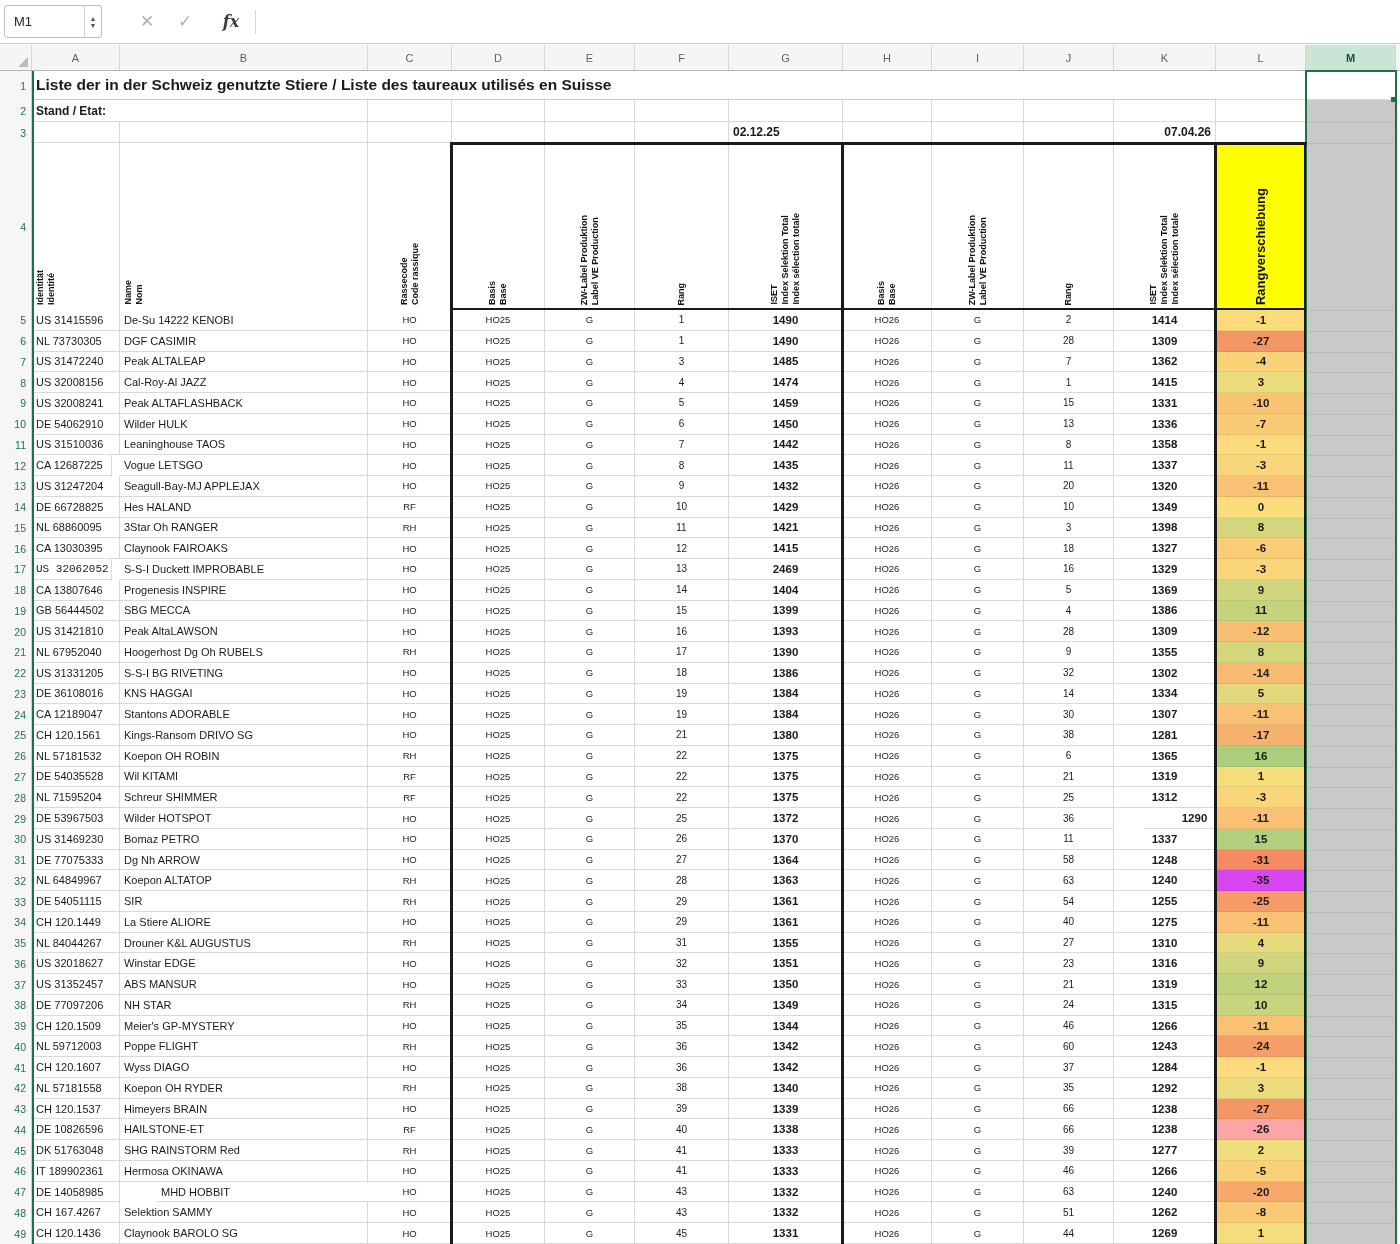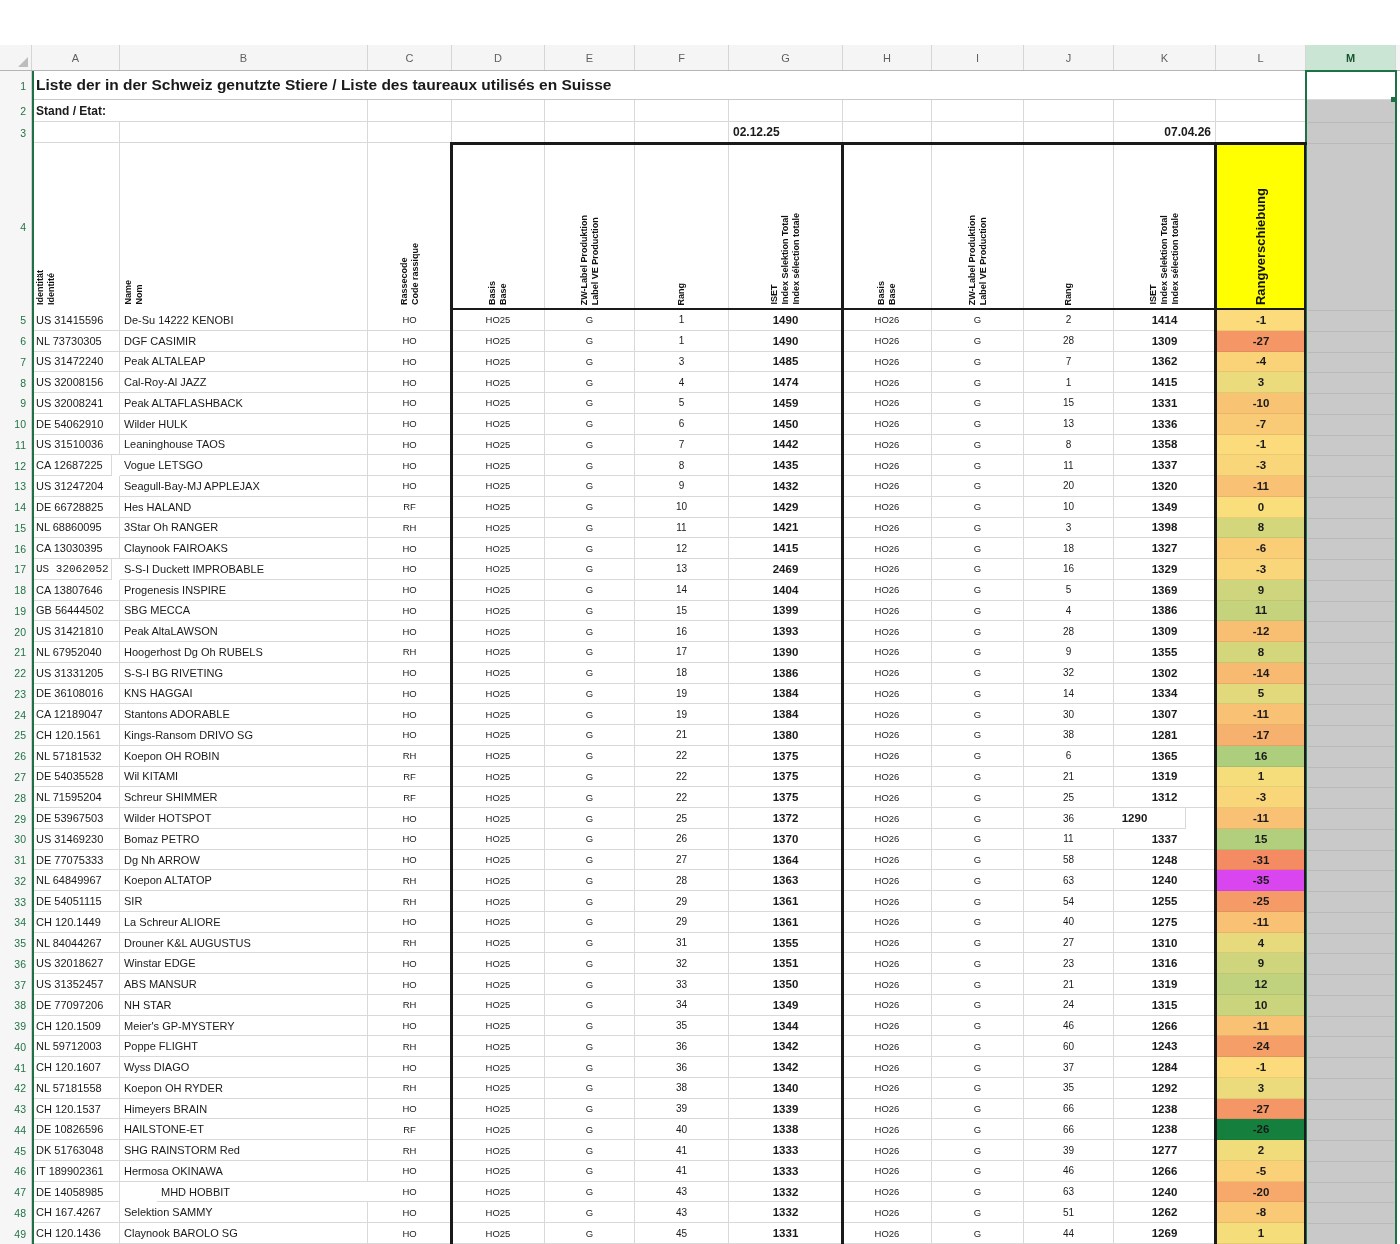--- a/index.html
+++ b/index.html
@@ -53,20 +53,32 @@
   .greenline{position:absolute;background:#1e7145;}
   #title{font-size:15.5px;font-weight:bold;border-bottom:1px solid #c9c9c9;border-right:none;}
   .datecell{font-size:12px;font-weight:bold;}
   .grayblock{position:absolute;background:#c9c9c9;}
   .grayrowline{position:absolute;background:#b9b9b9;height:1px;}
 </style>
 </head>
 <body>
 
 <div id="app">
+  <div class="abs" id="fxbar">
+    <div class="abs" id="namebox">M1</div>
+    <div class="abs" id="spinner">
+      <span>▲</span>
+      <span>▼</span>
+    </div>
+    <div class="abs fxicon" id="icon-x">✕</div>
+    <div class="abs fxicon" id="icon-check">✓</div>
+    <div class="abs fxicon" id="icon-fx">fx</div>
+    <div class="abs" id="fxdivider"></div>
+    <div class="abs" id="fxinput"></div>
+  </div>
 
   <div class="abs" id="colheads">
       <div class="colhead" style="left: 32px; width: 88px;">A</div>
       <div class="colhead" style="left: 120px; width: 248px;">B</div>
       <div class="colhead" style="left: 368px; width: 84px;">C</div>
       <div class="colhead" style="left: 452px; width: 93px;">D</div>
       <div class="colhead" style="left: 545px; width: 90px;">E</div>
       <div class="colhead" style="left: 635px; width: 94px;">F</div>
       <div class="colhead" style="left: 729px; width: 114px;">G</div>
       <div class="colhead" style="left: 843px; width: 89px;">H</div>
@@ -493,21 +505,21 @@
       <div class="abs cell lft dat" style="left: 32px; top: 808.133px; width: 88px; height: 20.7556px;">DE 53967503</div>
       <div class="abs cell lft dat" style="left: 120px; top: 808.133px; width: 248px; height: 20.7556px;">Wilder HOTSPOT</div>
       <div class="abs cell ctr sm" style="left: 368px; top: 808.133px; width: 84px; height: 20.7556px;">HO</div>
       <div class="abs cell ctr sm" style="left: 452px; top: 808.133px; width: 93px; height: 20.7556px;">HO25</div>
       <div class="abs cell ctr sm" style="left: 545px; top: 808.133px; width: 90px; height: 20.7556px;">G</div>
       <div class="abs cell ctr rk" style="left: 635px; top: 808.133px; width: 94px; height: 20.7556px;">25</div>
       <div class="abs cell ctr iset" style="left: 729px; top: 808.133px; width: 114px; height: 20.7556px;">1372</div>
       <div class="abs cell ctr sm" style="left: 843px; top: 808.133px; width: 89px; height: 20.7556px;">HO26</div>
       <div class="abs cell ctr sm" style="left: 932px; top: 808.133px; width: 92px; height: 20.7556px;">G</div>
       <div class="abs cell ctr rk" style="left: 1024px; top: 808.133px; width: 90px; height: 20.7556px;">36</div>
-      <div class="abs cell ctr iset" style="left: 1084px; top: 808.133px; width: 102px; height: 20.7556px;">1290</div>
+      <div class="abs cell ctr iset" style="left: 1144px; top: 808.133px; width: 102px; height: 20.7556px;">1290</div>
       <div class="abs cell ctr shiftcell" style="left: 1216px; top: 808.133px; width: 90px; height: 20.7556px; background: rgb(249, 193, 115);">-11</div>
       <div class="abs cell lft dat" style="left: 32px; top: 828.889px; width: 88px; height: 20.7556px;">US 31469230</div>
       <div class="abs cell lft dat" style="left: 120px; top: 828.889px; width: 248px; height: 20.7556px;">Bomaz PETRO</div>
       <div class="abs cell ctr sm" style="left: 368px; top: 828.889px; width: 84px; height: 20.7556px;">HO</div>
       <div class="abs cell ctr sm" style="left: 452px; top: 828.889px; width: 93px; height: 20.7556px;">HO25</div>
       <div class="abs cell ctr sm" style="left: 545px; top: 828.889px; width: 90px; height: 20.7556px;">G</div>
       <div class="abs cell ctr rk" style="left: 635px; top: 828.889px; width: 94px; height: 20.7556px;">26</div>
       <div class="abs cell ctr iset" style="left: 729px; top: 828.889px; width: 114px; height: 20.7556px;">1370</div>
       <div class="abs cell ctr sm" style="left: 843px; top: 828.889px; width: 89px; height: 20.7556px;">HO26</div>
       <div class="abs cell ctr sm" style="left: 932px; top: 828.889px; width: 92px; height: 20.7556px;">G</div>
@@ -544,21 +556,21 @@
       <div class="abs cell ctr sm" style="left: 452px; top: 891.156px; width: 93px; height: 20.7556px;">HO25</div>
       <div class="abs cell ctr sm" style="left: 545px; top: 891.156px; width: 90px; height: 20.7556px;">G</div>
       <div class="abs cell ctr rk" style="left: 635px; top: 891.156px; width: 94px; height: 20.7556px;">29</div>
       <div class="abs cell ctr iset" style="left: 729px; top: 891.156px; width: 114px; height: 20.7556px;">1361</div>
       <div class="abs cell ctr sm" style="left: 843px; top: 891.156px; width: 89px; height: 20.7556px;">HO26</div>
       <div class="abs cell ctr sm" style="left: 932px; top: 891.156px; width: 92px; height: 20.7556px;">G</div>
       <div class="abs cell ctr rk" style="left: 1024px; top: 891.156px; width: 90px; height: 20.7556px;">54</div>
       <div class="abs cell ctr iset" style="left: 1114px; top: 891.156px; width: 102px; height: 20.7556px;">1255</div>
       <div class="abs cell ctr shiftcell" style="left: 1216px; top: 891.156px; width: 90px; height: 20.7556px; background: rgb(245, 155, 103);">-25</div>
       <div class="abs cell lft dat" style="left: 32px; top: 911.911px; width: 88px; height: 20.7556px;">CH 120.1449</div>
-      <div class="abs cell lft dat" style="left: 120px; top: 911.911px; width: 248px; height: 20.7556px;">La Schreur ALIORE</div>
+      <div class="abs cell lft dat" style="left: 120px; top: 911.911px; width: 248px; height: 20.7556px;">La Stiere ALIORE</div>
       <div class="abs cell ctr sm" style="left: 368px; top: 911.911px; width: 84px; height: 20.7556px;">HO</div>
       <div class="abs cell ctr sm" style="left: 452px; top: 911.911px; width: 93px; height: 20.7556px;">HO25</div>
       <div class="abs cell ctr sm" style="left: 545px; top: 911.911px; width: 90px; height: 20.7556px;">G</div>
       <div class="abs cell ctr rk" style="left: 635px; top: 911.911px; width: 94px; height: 20.7556px;">29</div>
       <div class="abs cell ctr iset" style="left: 729px; top: 911.911px; width: 114px; height: 20.7556px;">1361</div>
       <div class="abs cell ctr sm" style="left: 843px; top: 911.911px; width: 89px; height: 20.7556px;">HO26</div>
       <div class="abs cell ctr sm" style="left: 932px; top: 911.911px; width: 92px; height: 20.7556px;">G</div>
       <div class="abs cell ctr rk" style="left: 1024px; top: 911.911px; width: 90px; height: 20.7556px;">40</div>
       <div class="abs cell ctr iset" style="left: 1114px; top: 911.911px; width: 102px; height: 20.7556px;">1275</div>
       <div class="abs cell ctr shiftcell" style="left: 1216px; top: 911.911px; width: 90px; height: 20.7556px; background: rgb(249, 193, 115);">-11</div>
@@ -674,21 +686,21 @@
       <div class="abs cell lft dat" style="left: 120px; top: 1119.47px; width: 248px; height: 20.7556px;">HAILSTONE-ET</div>
       <div class="abs cell ctr sm" style="left: 368px; top: 1119.47px; width: 84px; height: 20.7556px;">RF</div>
       <div class="abs cell ctr sm" style="left: 452px; top: 1119.47px; width: 93px; height: 20.7556px;">HO25</div>
       <div class="abs cell ctr sm" style="left: 545px; top: 1119.47px; width: 90px; height: 20.7556px;">G</div>
       <div class="abs cell ctr rk" style="left: 635px; top: 1119.47px; width: 94px; height: 20.7556px;">40</div>
       <div class="abs cell ctr iset" style="left: 729px; top: 1119.47px; width: 114px; height: 20.7556px;">1338</div>
       <div class="abs cell ctr sm" style="left: 843px; top: 1119.47px; width: 89px; height: 20.7556px;">HO26</div>
       <div class="abs cell ctr sm" style="left: 932px; top: 1119.47px; width: 92px; height: 20.7556px;">G</div>
       <div class="abs cell ctr rk" style="left: 1024px; top: 1119.47px; width: 90px; height: 20.7556px;">66</div>
       <div class="abs cell ctr iset" style="left: 1114px; top: 1119.47px; width: 102px; height: 20.7556px;">1238</div>
-      <div class="abs cell ctr shiftcell" style="left: 1216px; top: 1119.47px; width: 90px; height: 20.7556px; background: #15803d;">-26</div>
+      <div class="abs cell ctr shiftcell" style="left: 1216px; top: 1119.47px; width: 90px; height: 20.7556px; background: #fca5a5;">-26</div>
       <div class="abs cell lft dat" style="left: 32px; top: 1140.22px; width: 88px; height: 20.7556px;">DK 51763048</div>
       <div class="abs cell lft dat" style="left: 120px; top: 1140.22px; width: 248px; height: 20.7556px;">SHG RAINSTORM Red</div>
       <div class="abs cell ctr sm" style="left: 368px; top: 1140.22px; width: 84px; height: 20.7556px;">RH</div>
       <div class="abs cell ctr sm" style="left: 452px; top: 1140.22px; width: 93px; height: 20.7556px;">HO25</div>
       <div class="abs cell ctr sm" style="left: 545px; top: 1140.22px; width: 90px; height: 20.7556px;">G</div>
       <div class="abs cell ctr rk" style="left: 635px; top: 1140.22px; width: 94px; height: 20.7556px;">41</div>
       <div class="abs cell ctr iset" style="left: 729px; top: 1140.22px; width: 114px; height: 20.7556px;">1333</div>
       <div class="abs cell ctr sm" style="left: 843px; top: 1140.22px; width: 89px; height: 20.7556px;">HO26</div>
       <div class="abs cell ctr sm" style="left: 932px; top: 1140.22px; width: 92px; height: 20.7556px;">G</div>
       <div class="abs cell ctr rk" style="left: 1024px; top: 1140.22px; width: 90px; height: 20.7556px;">39</div>

